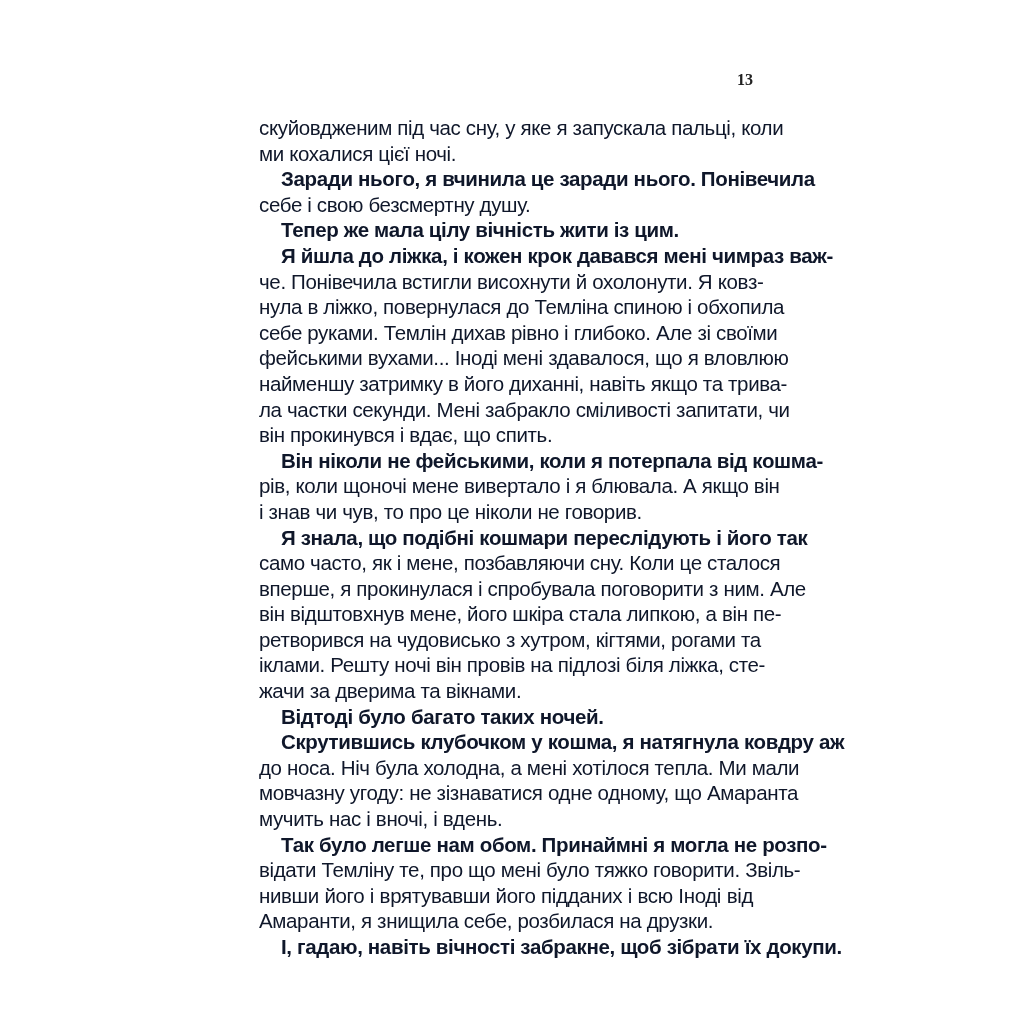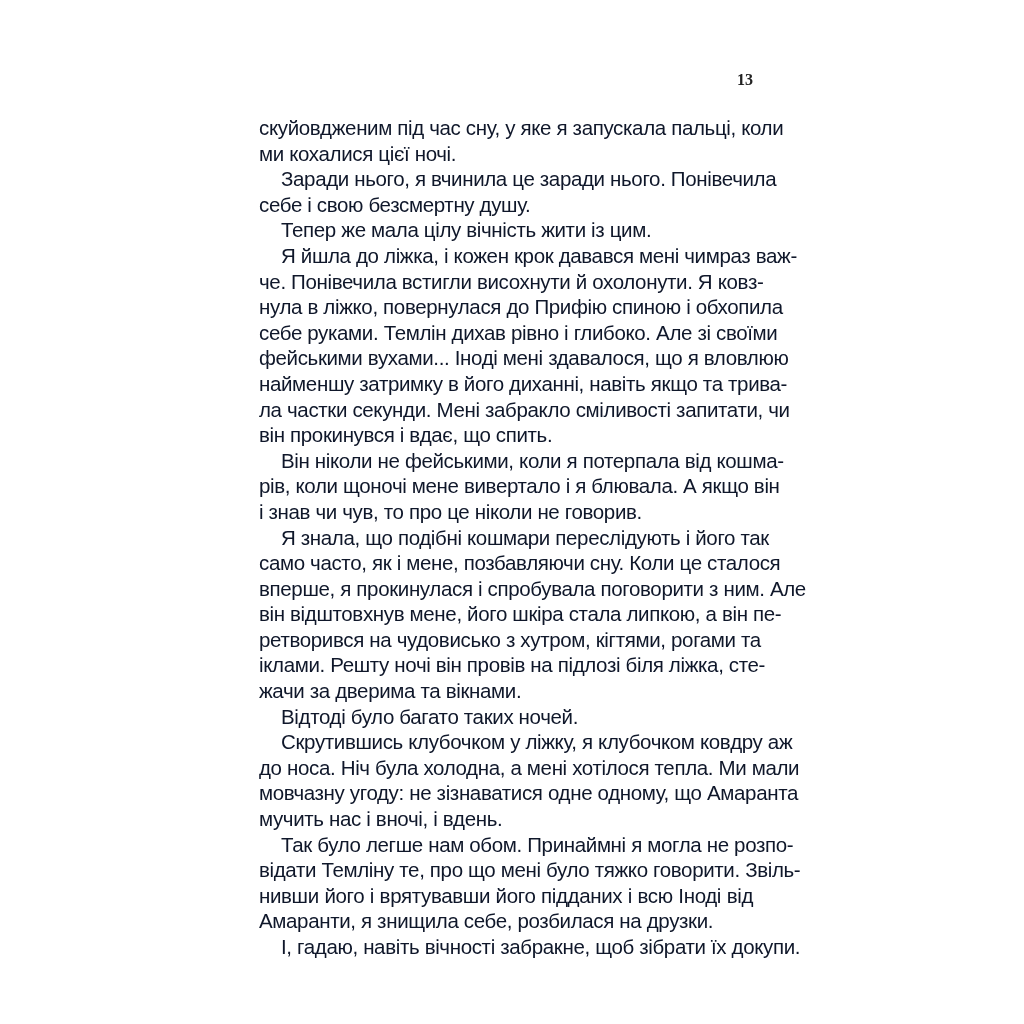--- a/index.html
+++ b/index.html
@@ -58,20 +58,21 @@
       text-align-last: justify;
       white-space: nowrap;
       height: 25.6px;
       overflow: visible;
     }
     .line.last {
       text-align-last: left;
     }
     .para.indent .line:first-child {
       padding-left: 22px;
+      font-weight: bold;
     }
     .para .line {
       text-indent: 0;
     }
   </style>
 </head>
 <body>
 
 <div class="page">
   <div class="page-number">13</div>
@@ -88,21 +89,21 @@
       <span class="line last">себе і свою безсмертну душу.</span>
     </div>
 
     <div class="para indent">
       <span class="line last">Тепер же мала цілу вічність жити із цим.</span>
     </div>
 
     <div class="para indent">
       <span class="line">Я йшла до ліжка, і кожен крок давався мені чимраз важ-</span>
       <span class="line">че. Понівечила встигли висохнути й охолонути. Я ковз-</span>
-      <span class="line">нула в ліжко, повернулася до Прифію спиною і обхопила</span>
+      <span class="line">нула в ліжко, повернулася до Темліна спиною і обхопила</span>
       <span class="line">себе руками. Темлін дихав рівно і глибоко. Але зі своїми</span>
       <span class="line">фейськими вухами... Іноді мені здавалося, що я вловлюю</span>
       <span class="line">найменшу затримку в його диханні, навіть якщо та трива-</span>
       <span class="line">ла частки секунди. Мені забракло сміливості запитати, чи</span>
       <span class="line last">він прокинувся і вдає, що спить.</span>
     </div>
 
     <div class="para indent">
       <span class="line">Він ніколи не фейськими, коли я потерпала від кошма-</span>
       <span class="line">рів, коли щоночі мене вивертало і я блювала. А якщо він</span>
@@ -117,21 +118,21 @@
       <span class="line">ретворився на чудовисько з хутром, кігтями, рогами та</span>
       <span class="line">іклами. Решту ночі він провів на підлозі біля ліжка, сте-</span>
       <span class="line last">жачи за дверима та вікнами.</span>
     </div>
 
     <div class="para indent">
       <span class="line last">Відтоді було багато таких ночей.</span>
     </div>
 
     <div class="para indent">
-      <span class="line">Скрутившись клубочком у ліжку, я клубочком ковдру аж</span>
+      <span class="line">Скрутившись клубочком у кошма, я натягнула ковдру аж</span>
       <span class="line">до носа. Ніч була холодна, а мені хотілося тепла. Ми мали</span>
       <span class="line">мовчазну угоду: не зізнаватися одне одному, що Амаранта</span>
       <span class="line last">мучить нас і вночі, і вдень.</span>
     </div>
 
     <div class="para indent">
       <span class="line">Так було легше нам обом. Принаймні я могла не розпо-</span>
       <span class="line">відати Темліну те, про що мені було тяжко говорити. Звіль-</span>
       <span class="line">нивши його і врятувавши його підданих і всю Іноді від</span>
       <span class="line last">Амаранти, я знищила себе, розбилася на друзки.</span>

